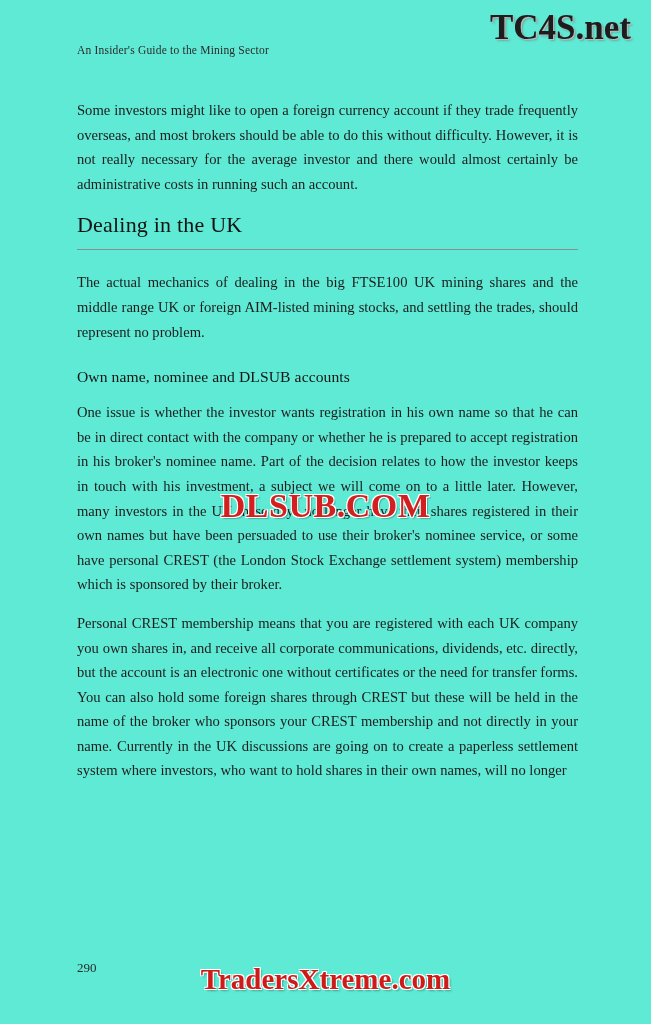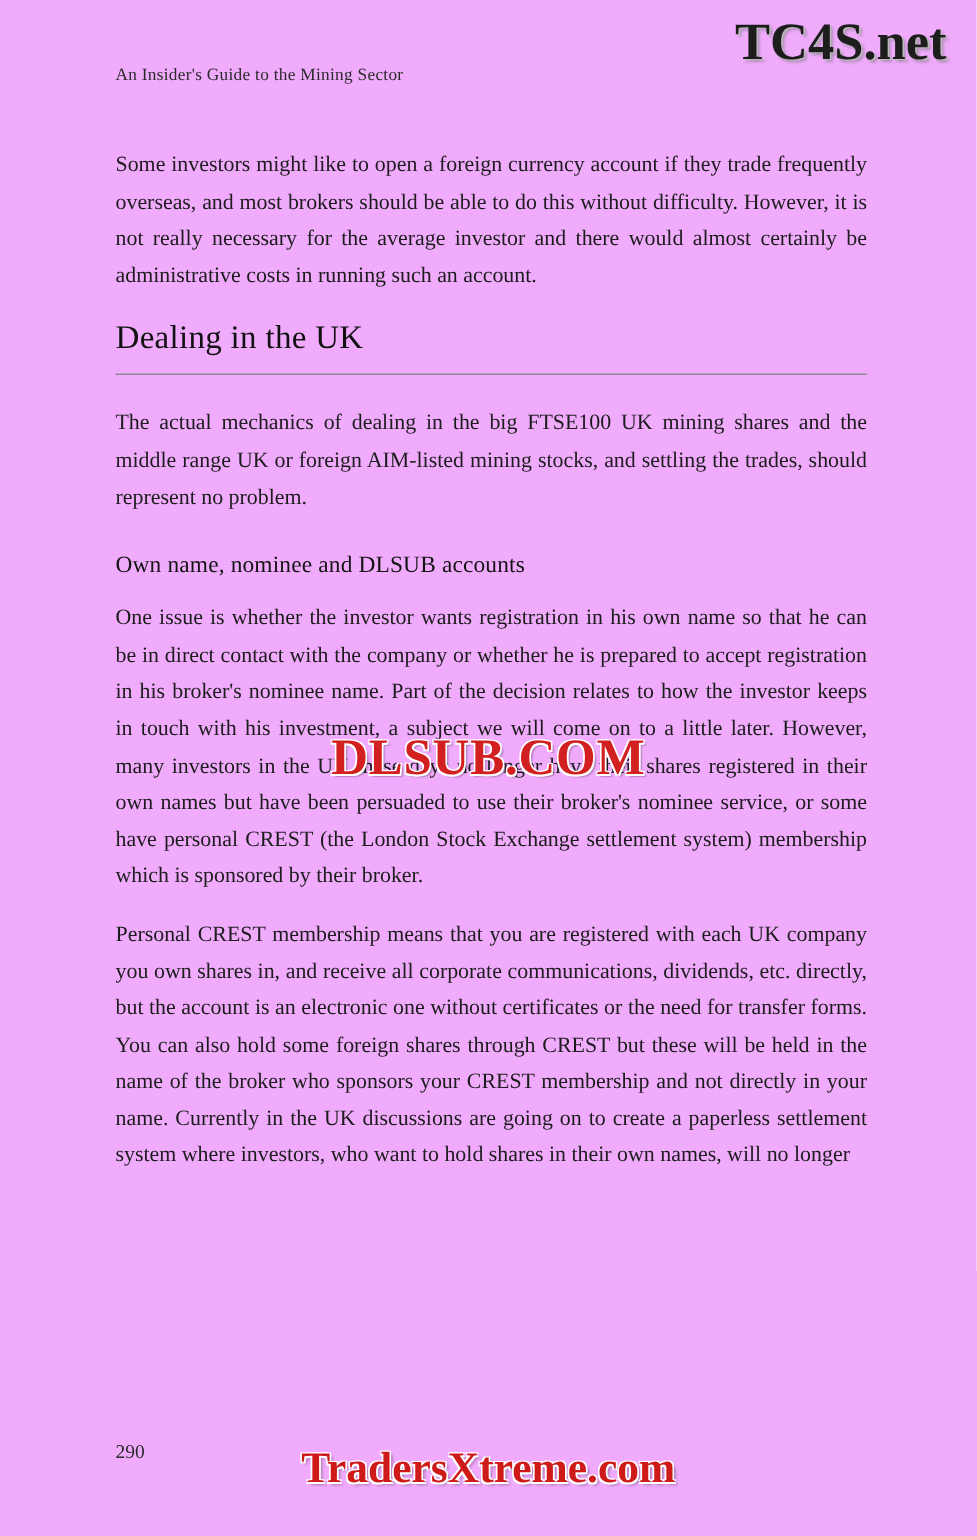--- a/index.html
+++ b/index.html
@@ -12,21 +12,21 @@
     height: 1024px;
     position: relative;
     font-family: "Liberation Serif", serif;
     color: #1a1a1a;
     overflow: hidden;
   }
 
   .page {
     position: absolute;
     inset: 0;
-    background: #f0abfc;
+    background: #5eead4;
   }
 
   
   .wm-top {
     position: absolute;
     top: 8px;
     right: 20px;
     font-family: "Liberation Serif", serif;
     font-size: 35px;
     font-weight: bold;

